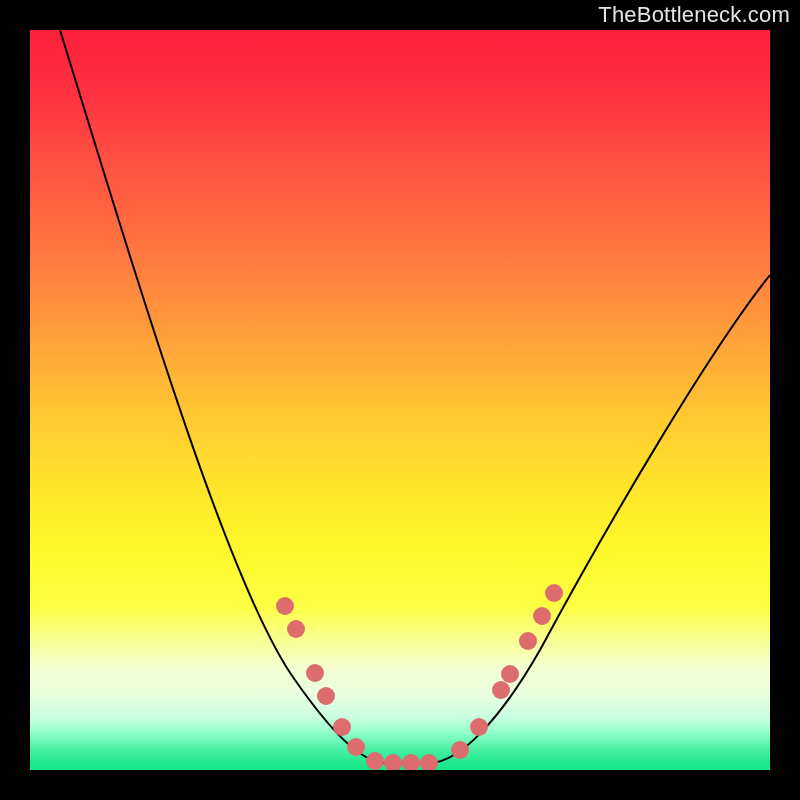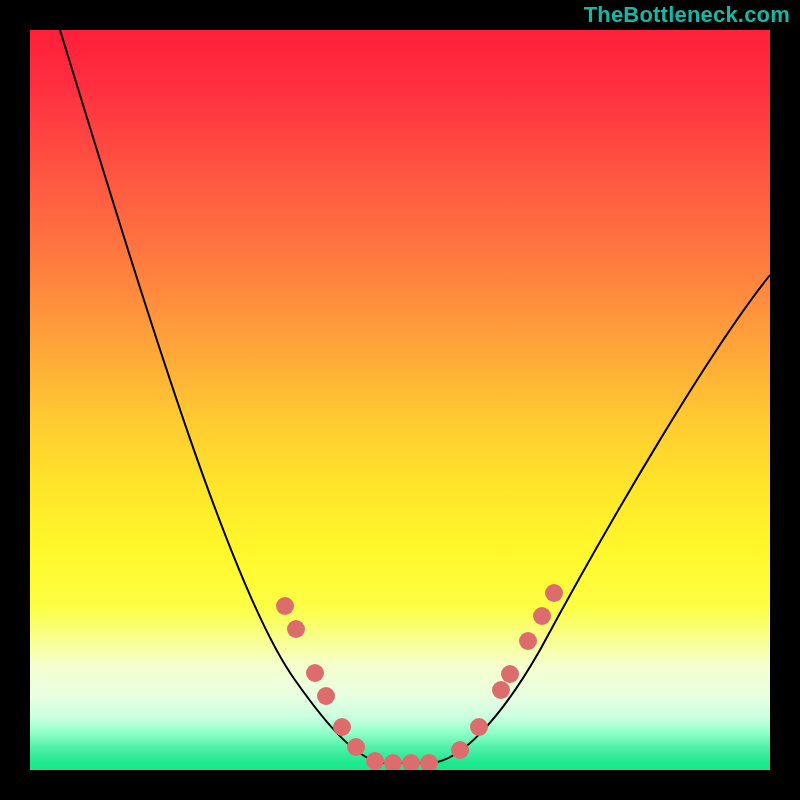--- a/index.html
+++ b/index.html
@@ -14,25 +14,25 @@
   .outer {
     position: relative;
     width: 800px;
     height: 800px;
     background: #000;
   }
   .watermark {
     position: absolute;
     top: 2px;
     right: 10px;
-    color: #14b8a6;
+    color: #e5e5e5;
     font-size: 22px;
     letter-spacing: 0.2px;
     z-index: 30;
-    font-weight: 700;
+    font-weight: 400;
   }
   .plot {
     position: absolute;
     left: 30px;
     top: 30px;
     width: 740px;
     height: 740px;
     overflow: hidden;
   }
   .gradient {

